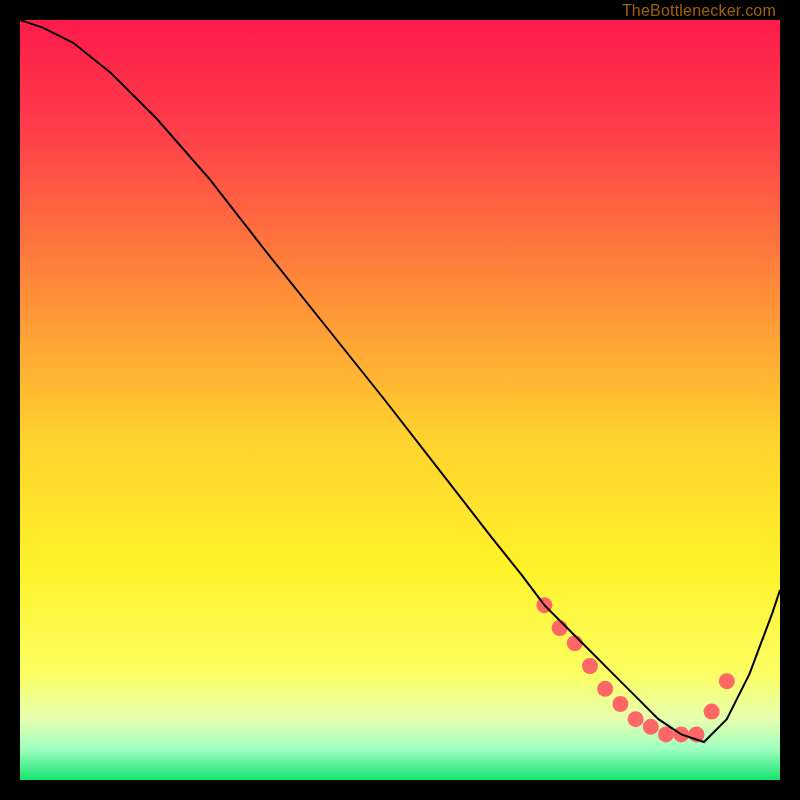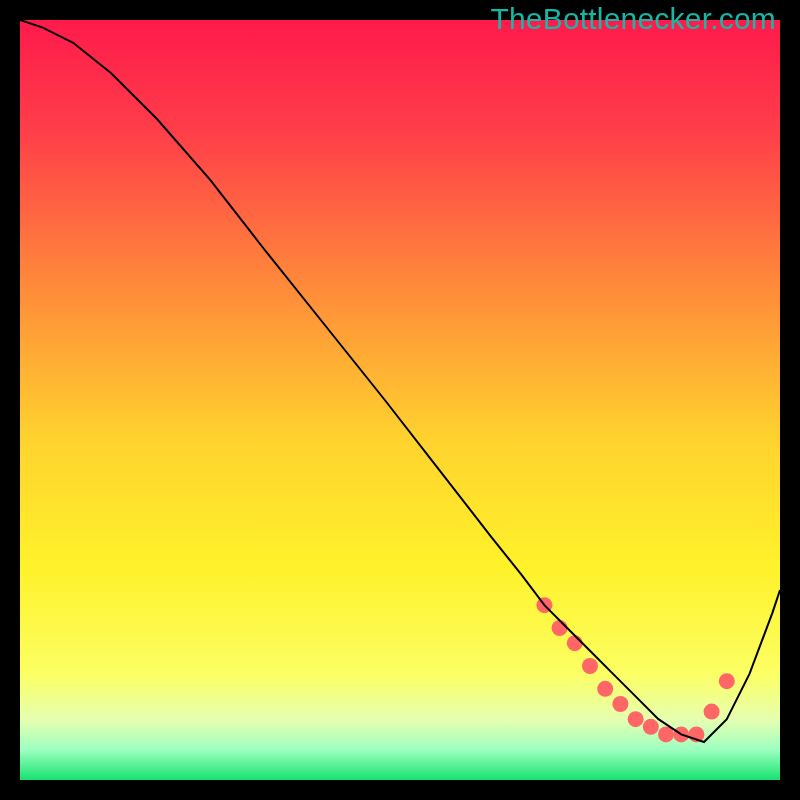--- a/index.html
+++ b/index.html
@@ -23,22 +23,22 @@
     left: 0;
     top: 0;
     width: 760px;
     height: 760px;
   }
   .watermark {
     position: absolute;
     top: 2px;
     right: 24px;
     font-family: Arial, Helvetica, sans-serif;
-    font-size: 30px;
-    color: #14b8a6;
+    font-size: 16px;
+    color: #a16207;
     letter-spacing: 0.2px;
   }
 </style>
 </head>
 <body>
 
 <div class="frame">
   <svg class="plot-area" viewBox="0 0 760 760" preserveAspectRatio="none">
     <defs>
       <linearGradient id="bg-grad" x1="0" y1="0" x2="0" y2="1">

